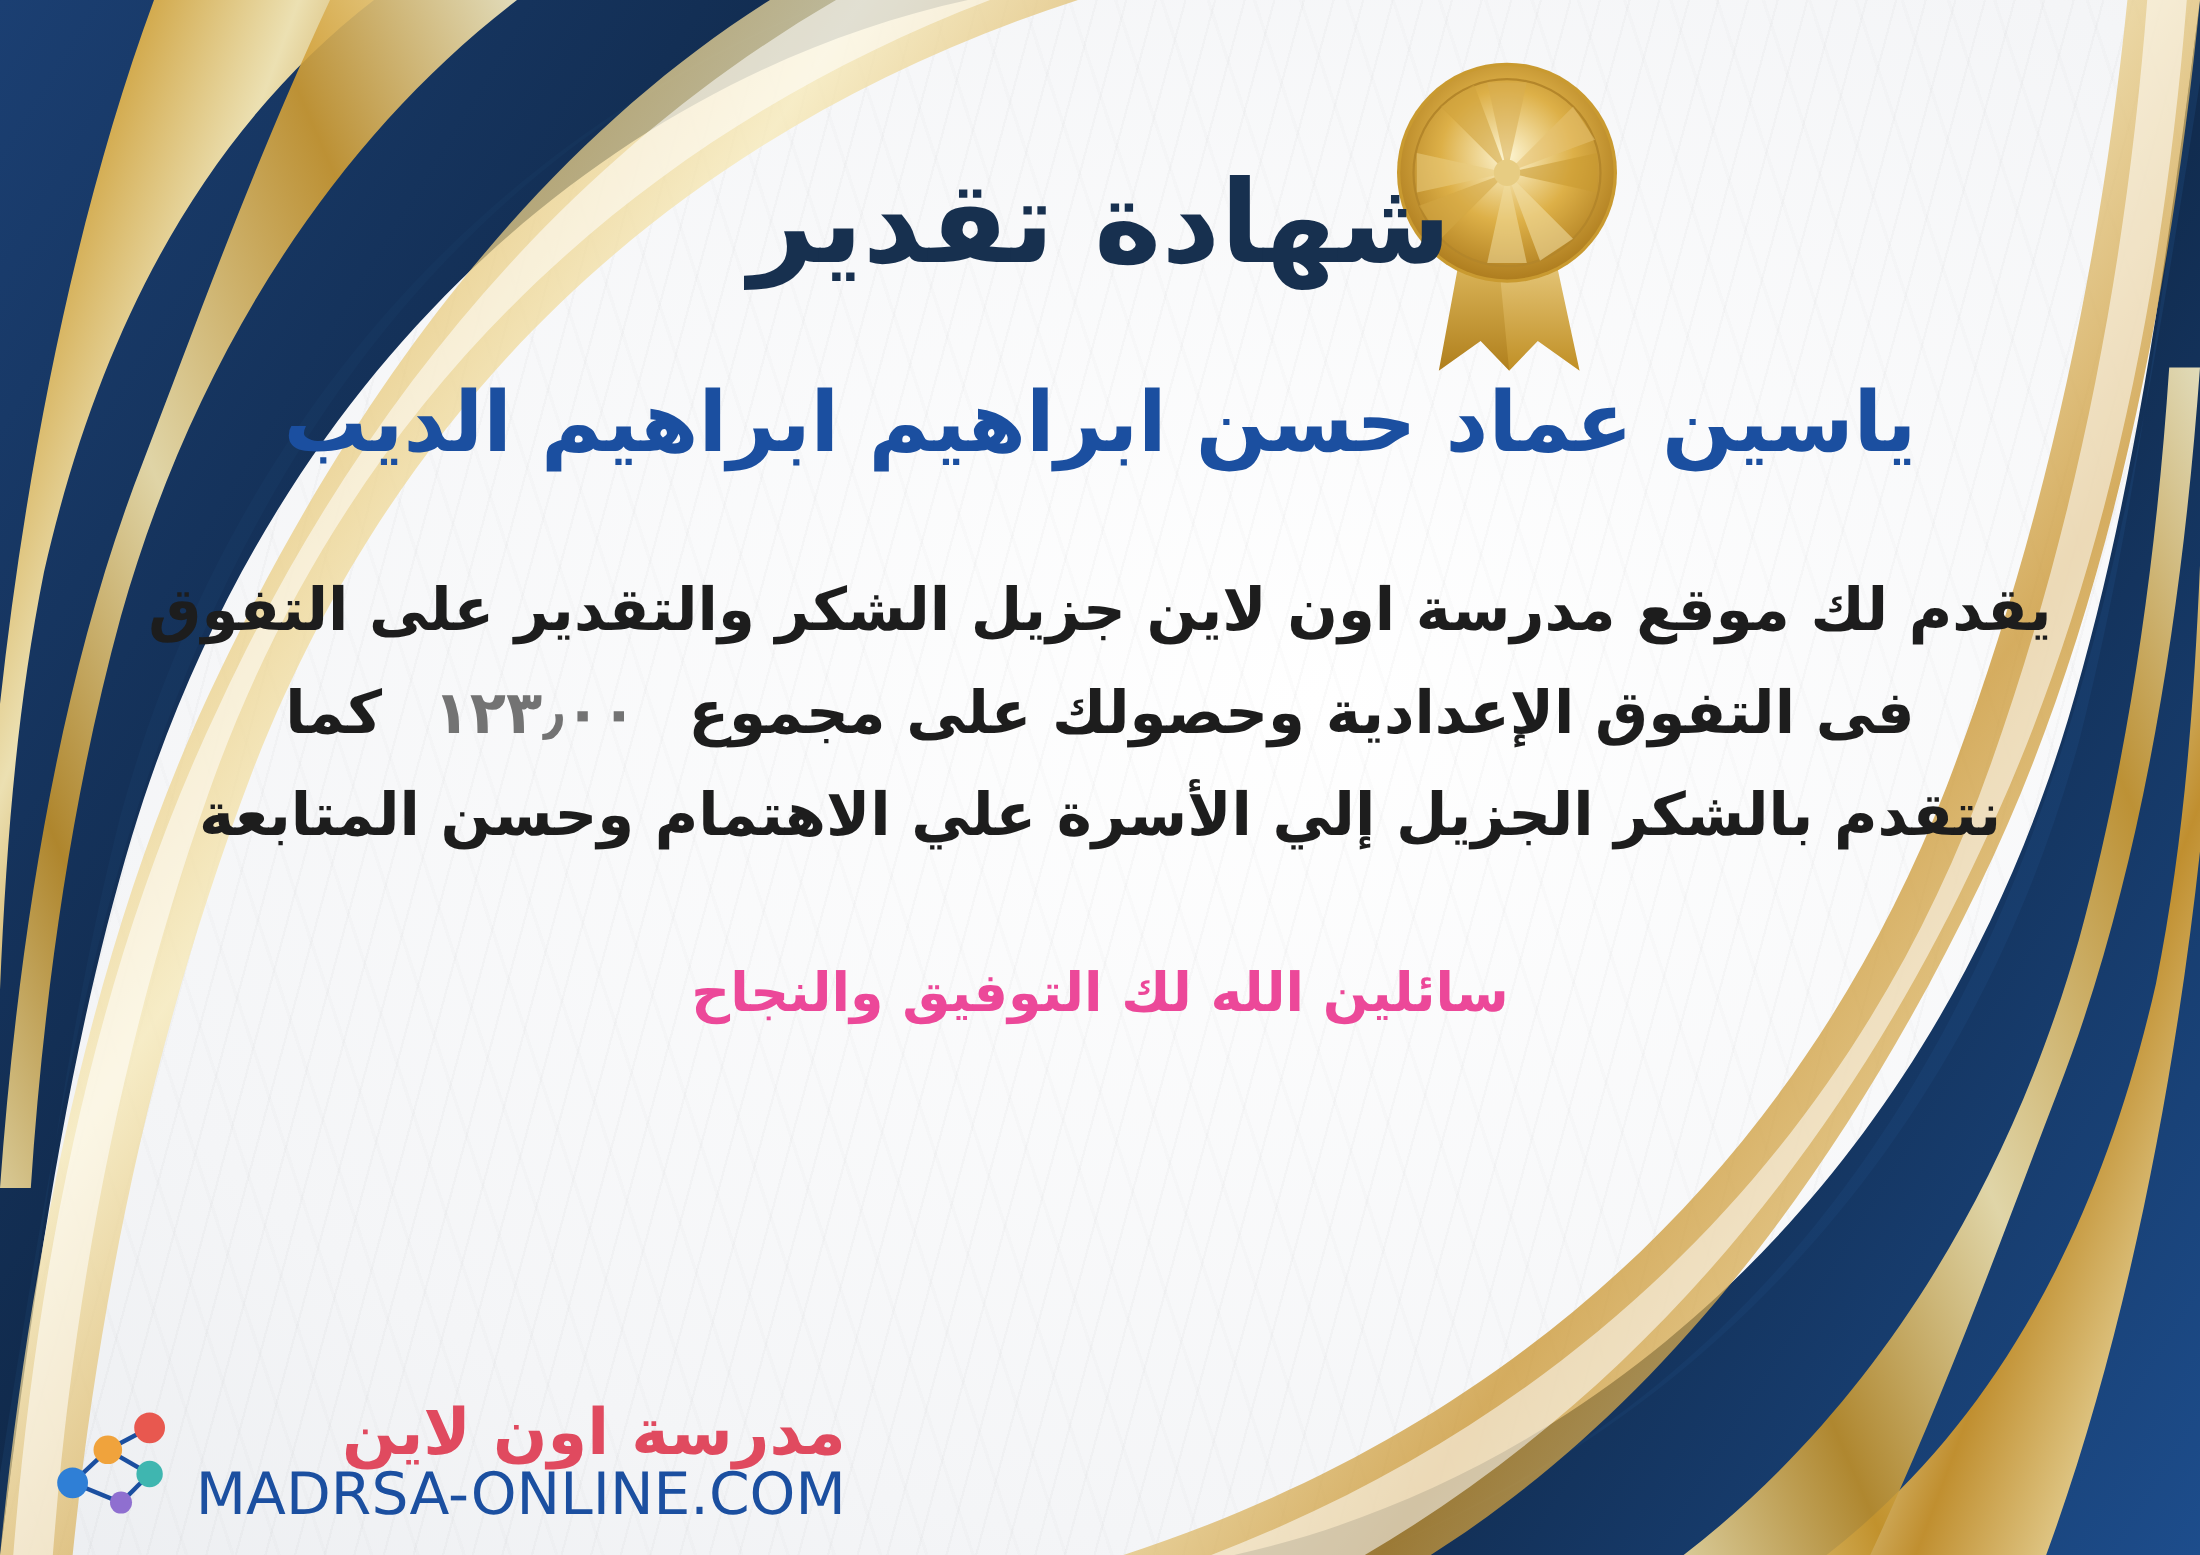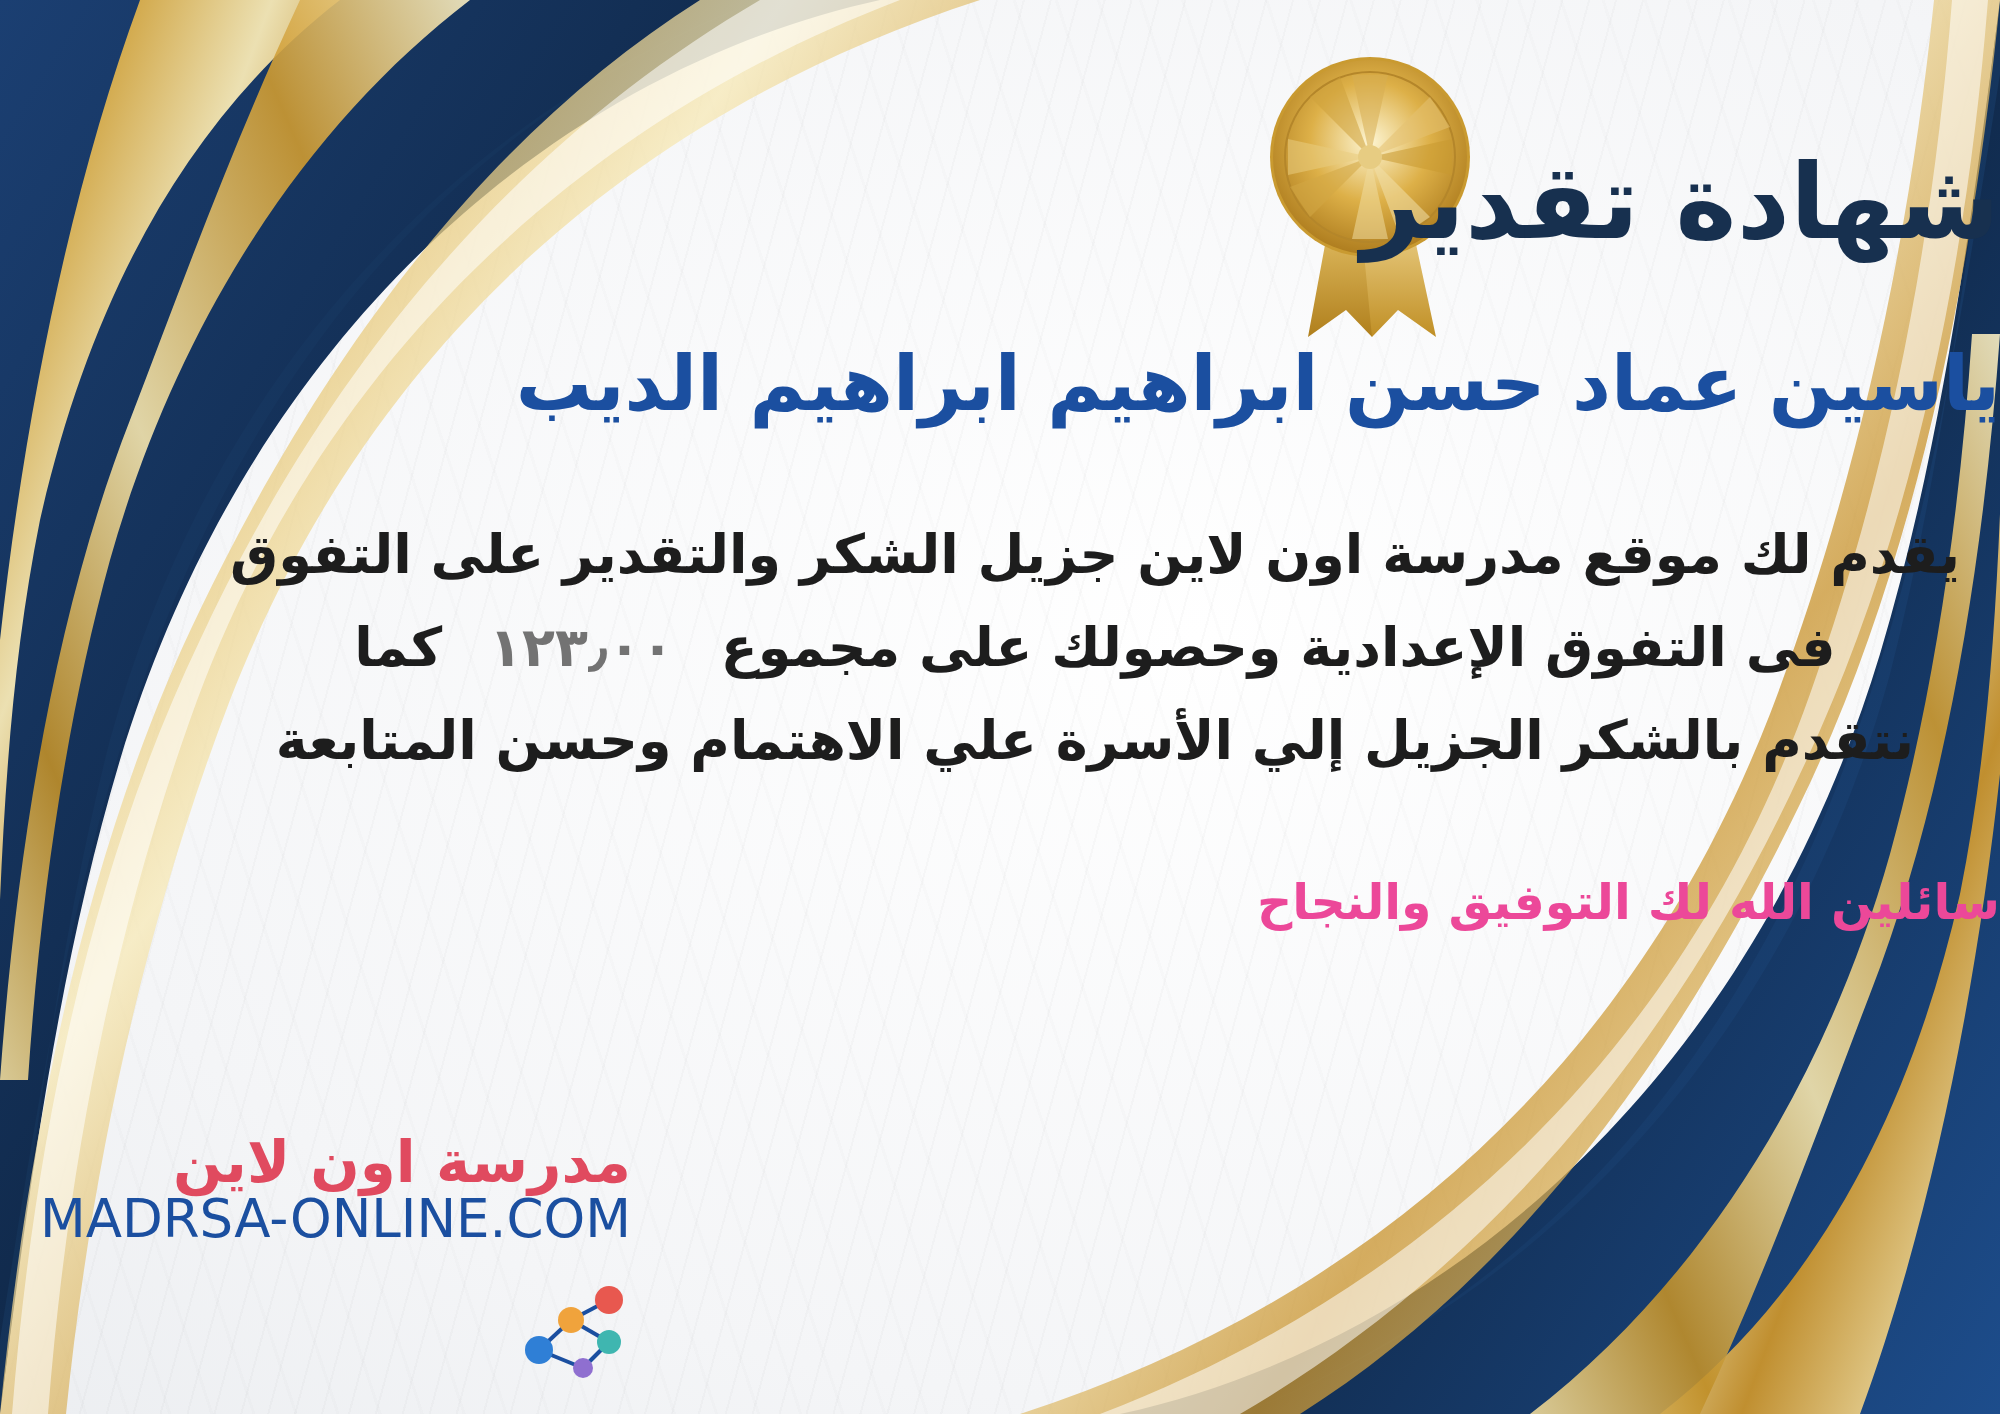--- a/index.html
+++ b/index.html
@@ -40,21 +40,21 @@
     inset: 0;
     pointer-events: none;
   }
 
   
   .content {
     position: absolute;
     inset: 0;
     display: flex;
     flex-direction: column;
-    align-items: flex-start;
+    align-items: center;
     text-align: center;
   }
 
   .title {
     margin-top: 150px;
     font-size: 104px;
     font-weight: 700;
     color: #17304f;
     letter-spacing: 0px;
     line-height: 1;
@@ -93,24 +93,23 @@
     font-weight: 600;
     color: #ec4899;
   }
 
   
   .brand {
     position: absolute;
     left: 40px;
     bottom: 28px;
     display: flex;
-    align-items: flex-start;
-    gap: 30px;
+    align-items: center;
+    gap: 20px;
     direction: rtl;
-    flex-direction: column;
   }
   .brand-text {
     display: flex;
     flex-direction: column;
     align-items: flex-start;
     line-height: 1.02;
   }
   .brand-ar {
     font-size: 58px;
     font-weight: 700;

